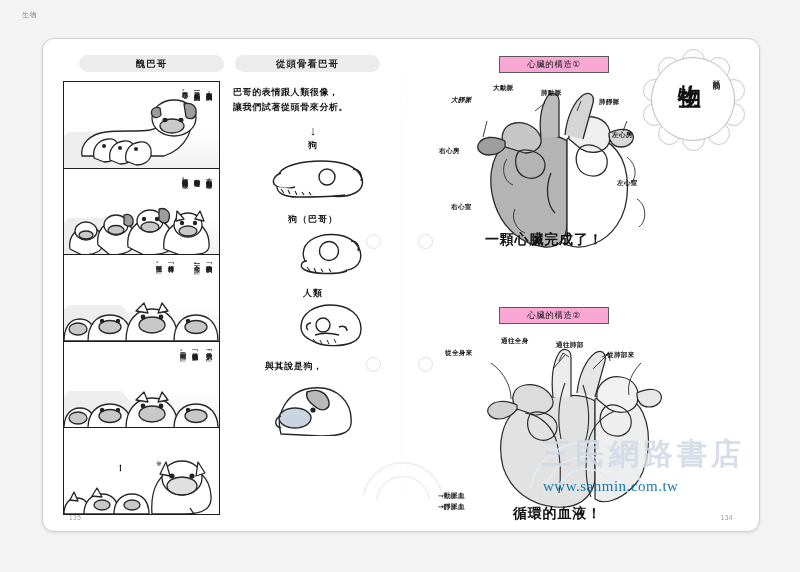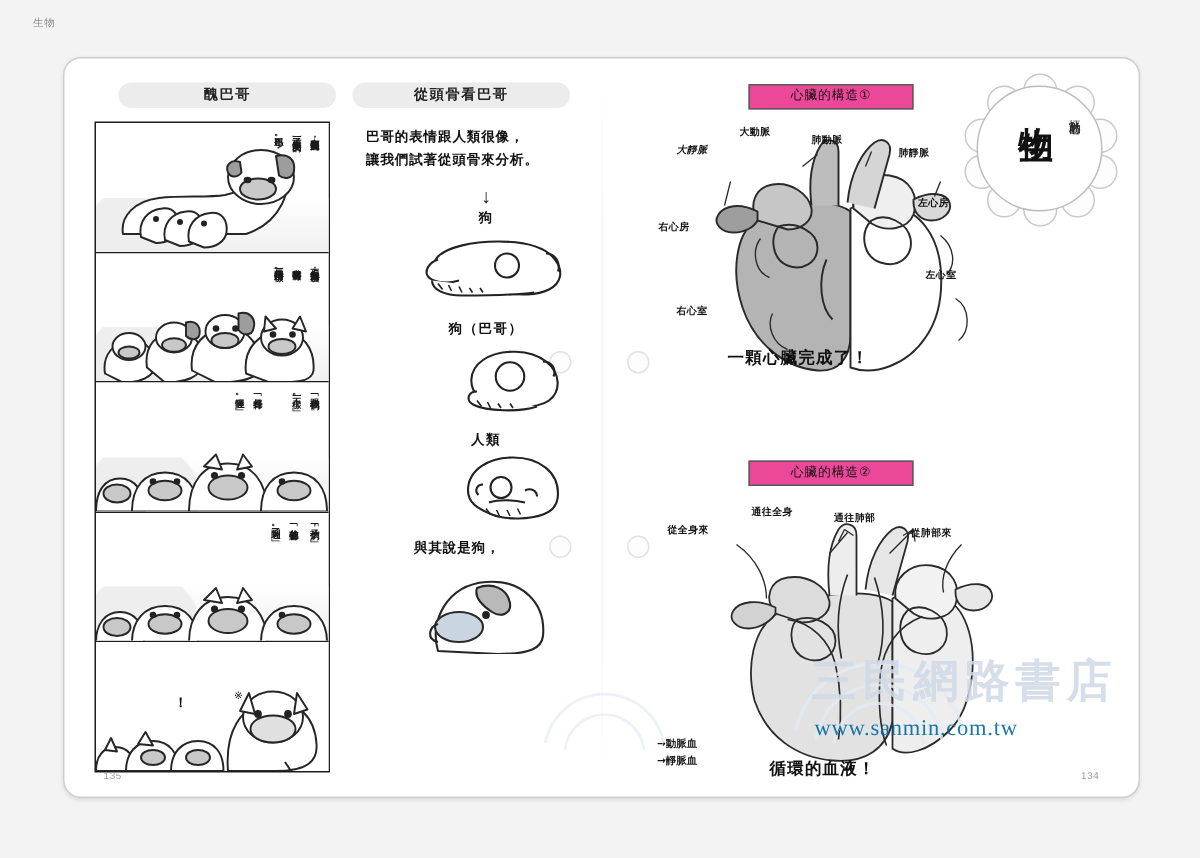--- a/index.html
+++ b/index.html
@@ -69,21 +69,21 @@
     position:absolute;top:5px;
     writing-mode:vertical-rl;text-orientation:upright;
     font-size:6.2px;line-height:1.45;letter-spacing:.4px;color:#1b1b1b;
     font-family:"DejaVu Sans","Liberation Sans",sans-serif;
     white-space:nowrap;
   }
   .vtext.b{font-weight:600;}
   
   .art{position:absolute;left:0;right:0;bottom:0;top:0;}
   
-  .mid{position:absolute;left:190px;top:46px;width:160px;margin-left:11px;}
+  .mid{position:absolute;left:190px;top:46px;width:160px;}
   .lead{
     font-size:9px;line-height:1.65;font-weight:700;color:#111;
     letter-spacing:.6px;
     font-family:"DejaVu Sans","Liberation Sans",sans-serif;
   }
   .arrowdown{
     text-align:center;font-size:13px;color:#111;margin:9px 0 2px;line-height:1;
   }
   .skull-label{
     text-align:center;font-size:9px;font-weight:700;color:#111;letter-spacing:1px;
@@ -91,30 +91,30 @@
   }
   .skull-wrap{height:50px;position:relative;}
   .closing{
     font-size:9px;line-height:1.7;font-weight:700;color:#111;letter-spacing:.6px;
     font-family:"DejaVu Sans","Liberation Sans",sans-serif;margin-top:6px;padding-left:32px;
   }
   
   .boxtitle{
     position:absolute;height:15px;line-height:15px;width:108px;
     border:1px solid #5a5a5a;text-align:center;
-    font-size:8.5px;color:#111;letter-spacing:.6px;background:#ec4899;
+    font-size:8.5px;color:#111;letter-spacing:.6px;background:#f9a8d4;
     font-family:"DejaVu Sans","Liberation Sans",sans-serif;
   }
   .dlabel{
     position:absolute;font-size:6.6px;font-weight:700;color:#111;
     letter-spacing:.3px;white-space:nowrap;
     font-family:"DejaVu Sans","Liberation Sans",sans-serif;
   }
   .caption{
-    position:absolute;font-size:11px;font-weight:700;color:#111;letter-spacing:.8px;
+    position:absolute;font-size:14px;font-weight:700;color:#111;letter-spacing:.8px;
     font-family:Liberation Mono, monospace;white-space:nowrap;
   }
   .legend{
     position:absolute;font-size:7px;font-weight:700;color:#1a1a1a;line-height:1.5;
     font-family:"DejaVu Sans","Liberation Sans",sans-serif;
   }
   
   .seal{position:absolute;right:18px;top:12px;width:96px;height:96px;}
   .seal .ring{
     position:absolute;inset:6px;border:1px solid #bdbdbd;border-radius:50%;

